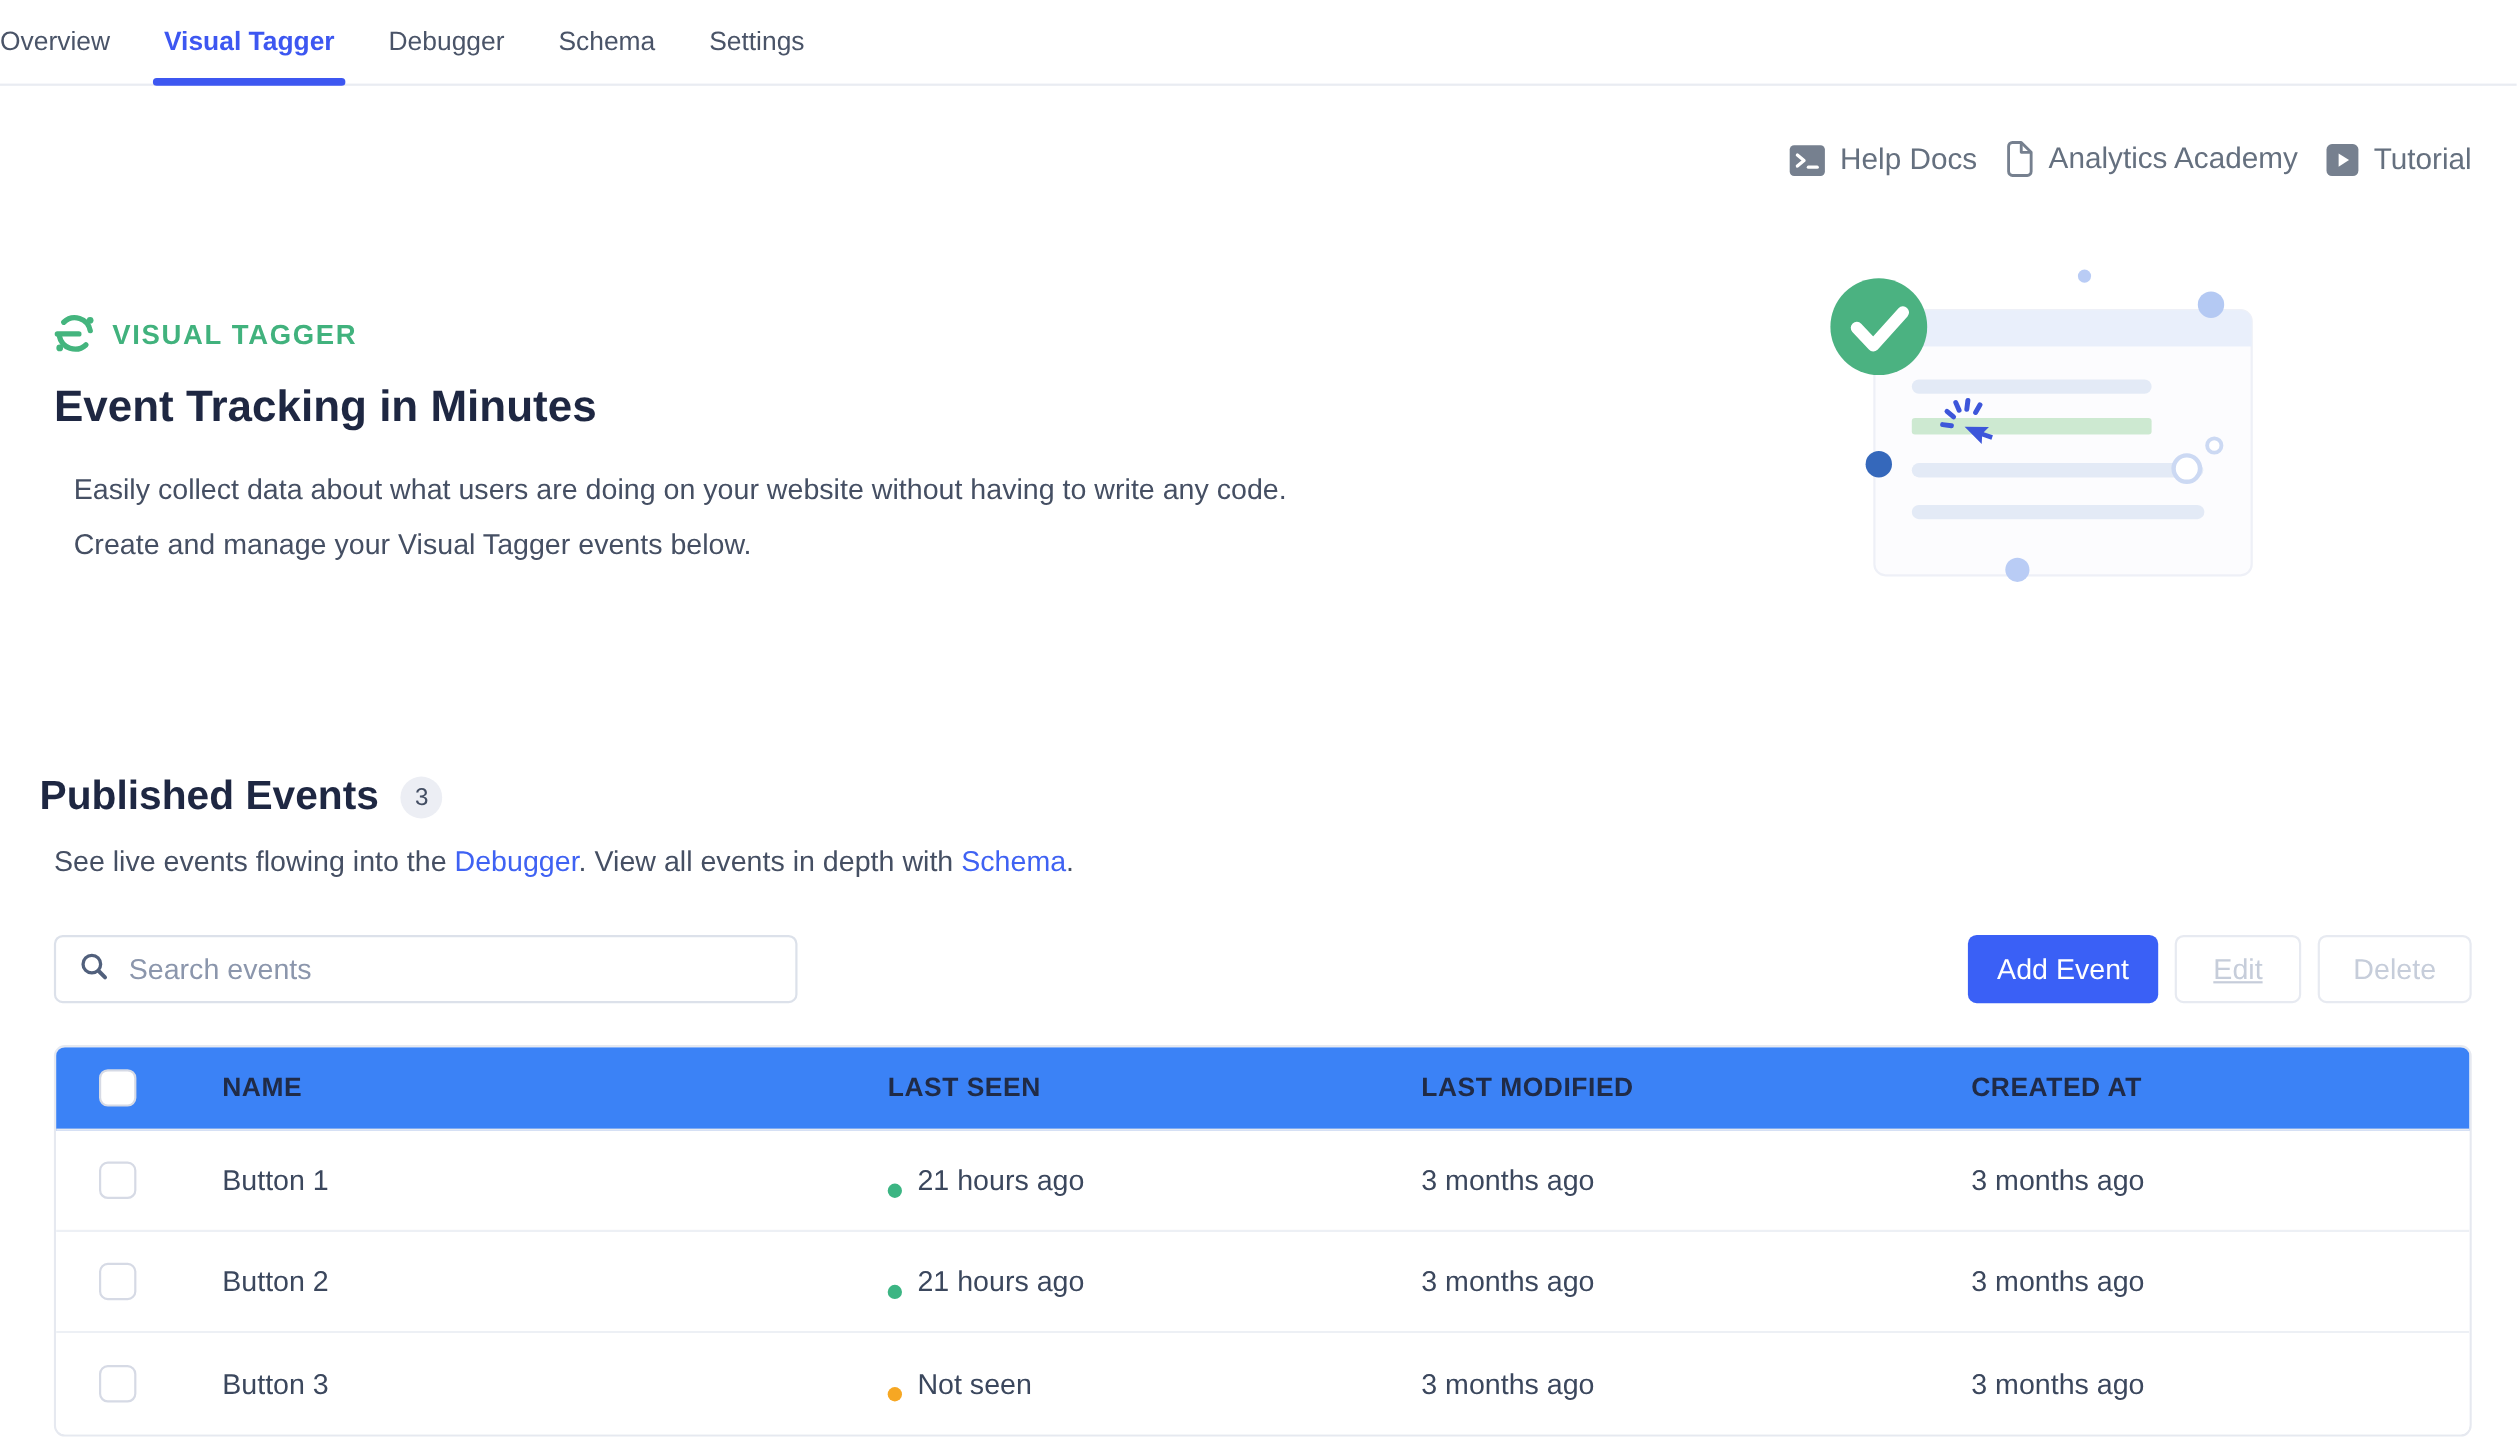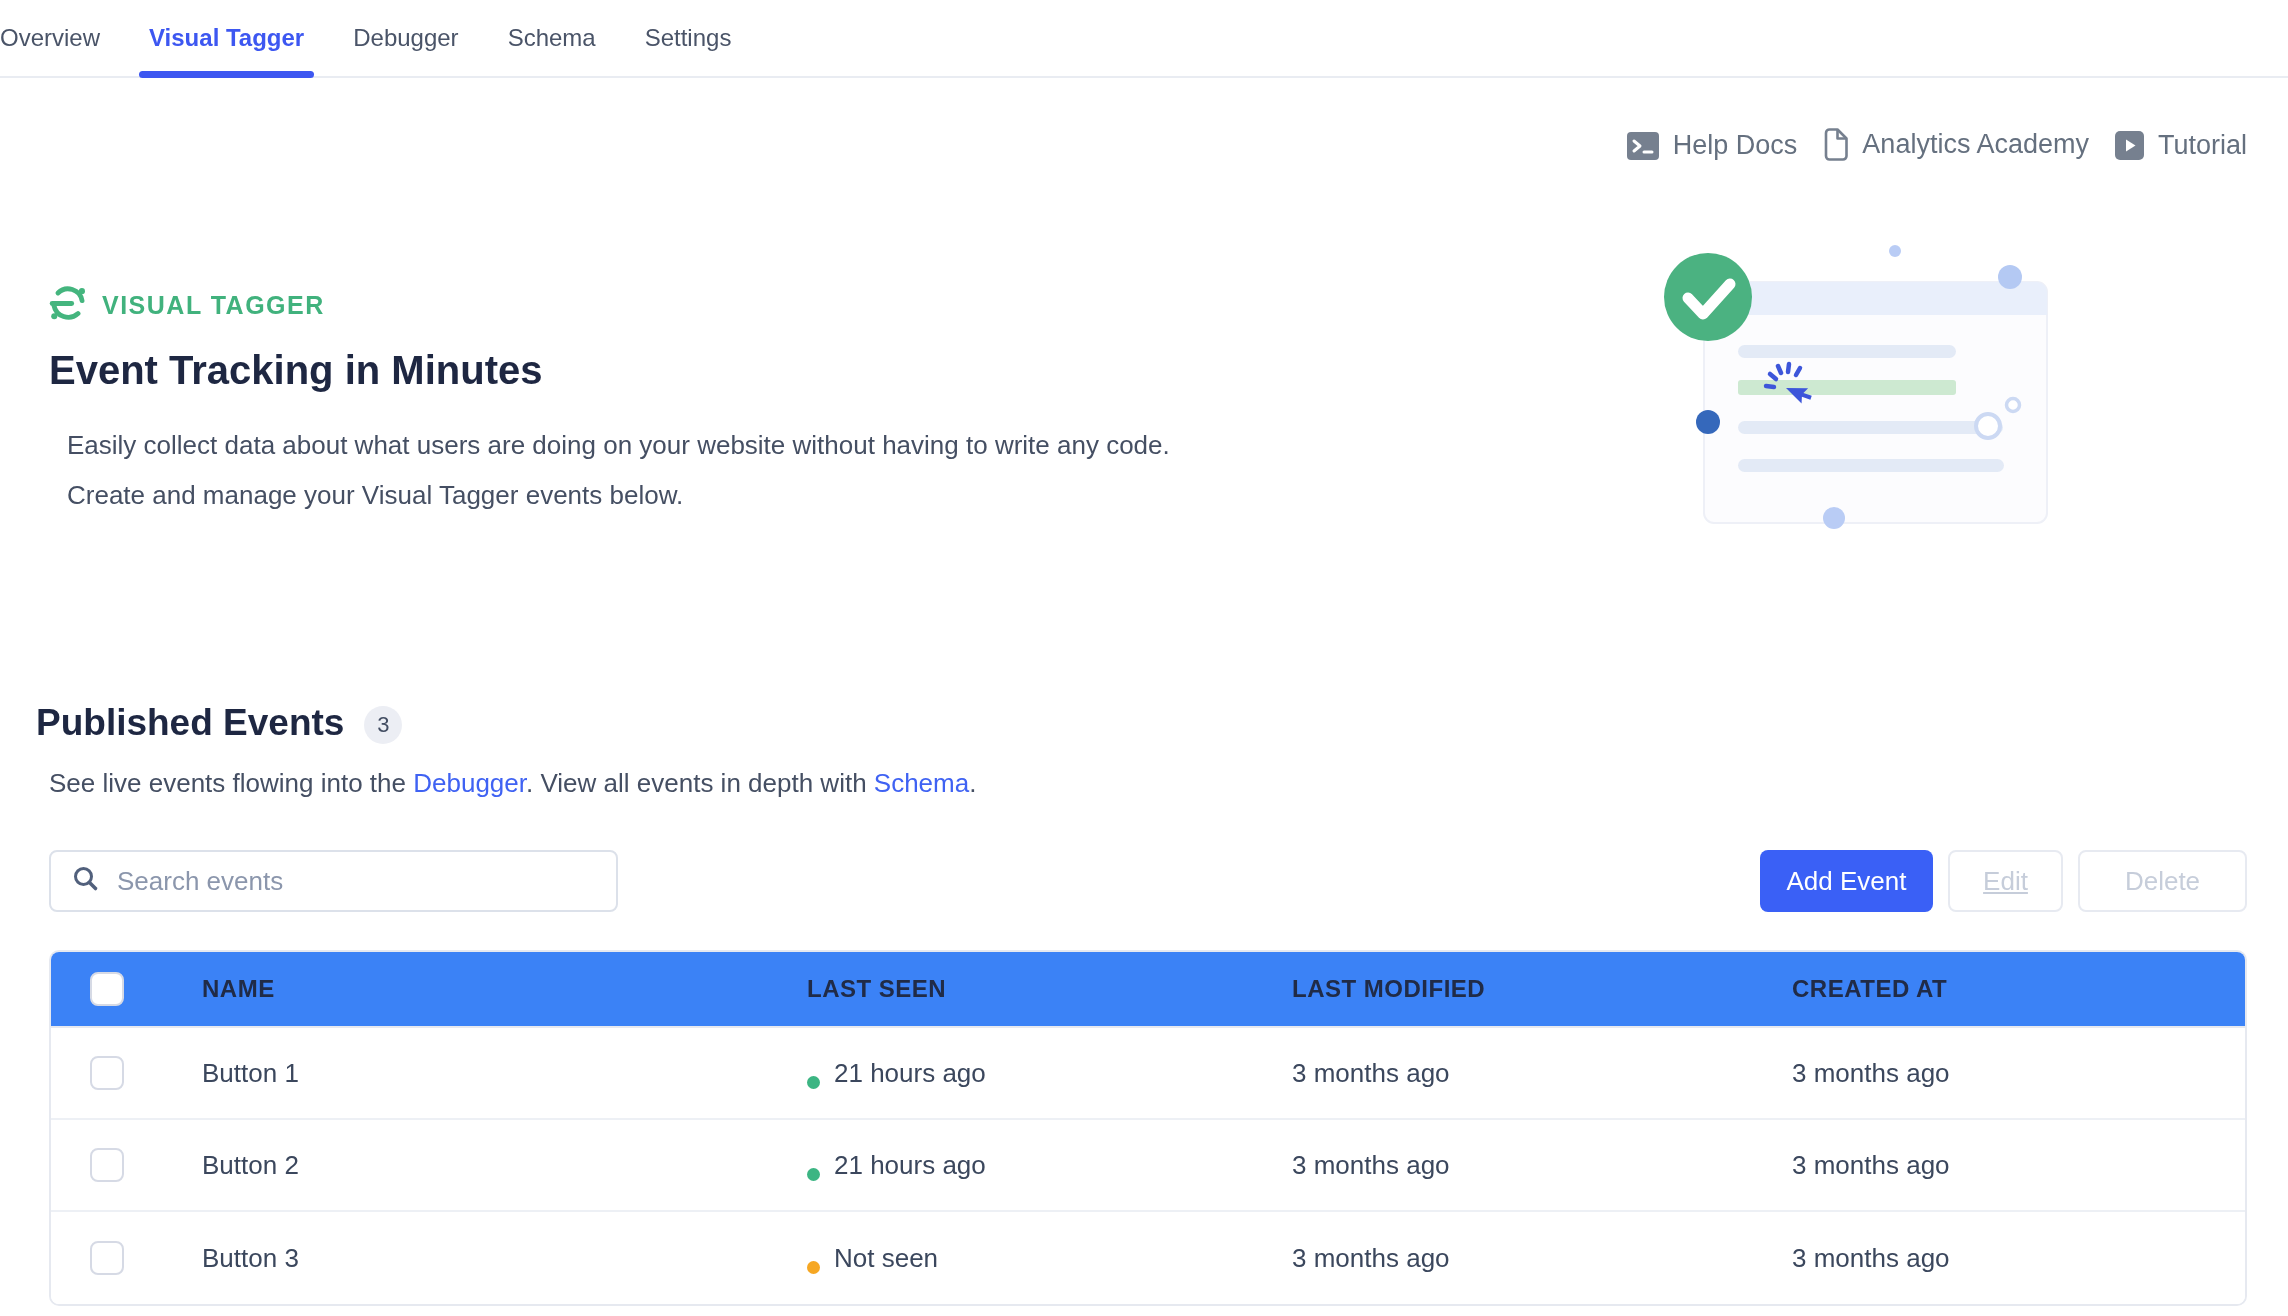--- a/index.html
+++ b/index.html
@@ -43,38 +43,38 @@
   .h2 { margin:0; font-size:37px; font-weight:700; color:#1e2742; }
   .count-badge {
     width:38px; height:38px; border-radius:50%; background:#eceef4; color:#434e63;
     font-size:22px; font-weight:500; display:flex; align-items:center; justify-content:center; margin-top:3px;
   }
   .subtext { position:absolute; top:768px; left:49px; font-size:26px; color:#454f63; }
   .subtext a { color:#3f62f3; text-decoration:none; cursor:pointer; }
 
   
   .search {
-    position:absolute; top:850px; left:49px; width:569px; height:62px;
+    position:absolute; top:850px; left:49px; width:676px; height:62px;
     border:2px solid #dce1ea; border-radius:8px; background:#fff;
     display:flex; align-items:center; gap:17px; padding-left:21px;
   }
   .search input {
     border:none; outline:none; flex:1; font-size:26px; color:#3a465c;
     font-family:"Liberation Sans", sans-serif; background:transparent; padding:0;
   }
   .search input::placeholder { color:#8b96ac; }
   .actions { position:absolute; top:850px; right:41px; height:62px; display:flex; gap:15px; }
   .btn {
     height:62px; border-radius:8px; font-size:26px; display:flex; align-items:center;
     justify-content:center; font-family:"Liberation Sans", sans-serif; cursor:pointer;
   }
   .btn-primary { width:173px; background:#3a60f6; border:none; color:#fff; font-weight:500; }
   .btn-ghost { background:#fff; border:2px solid #e7eaf1; color:#c6cdda; font-weight:500; }
   .btn-edit { width:115px;text-decoration:underline; }
-  .btn-delete { width:169px; }
+  .btn-delete { width:140px; }
 
   
   .table {
     position:absolute; top:950px; left:49px; width:2198px;
     border:2px solid #e6e9f0; border-radius:10px; overflow:hidden; background:#fff;
   }
   .tgrid { display:grid; grid-template-columns:151px 605px 485px 500px 1fr; align-items:center; }
   .thead { height:76px; background:#3b82f6; border-bottom:2px solid #e6e9f0; }
   .th { font-size:24px; font-weight:700; color:#202b47; letter-spacing:0.5px; }
   .trow { height:92px; border-bottom:2px solid #edf0f5; background:#fff; }

